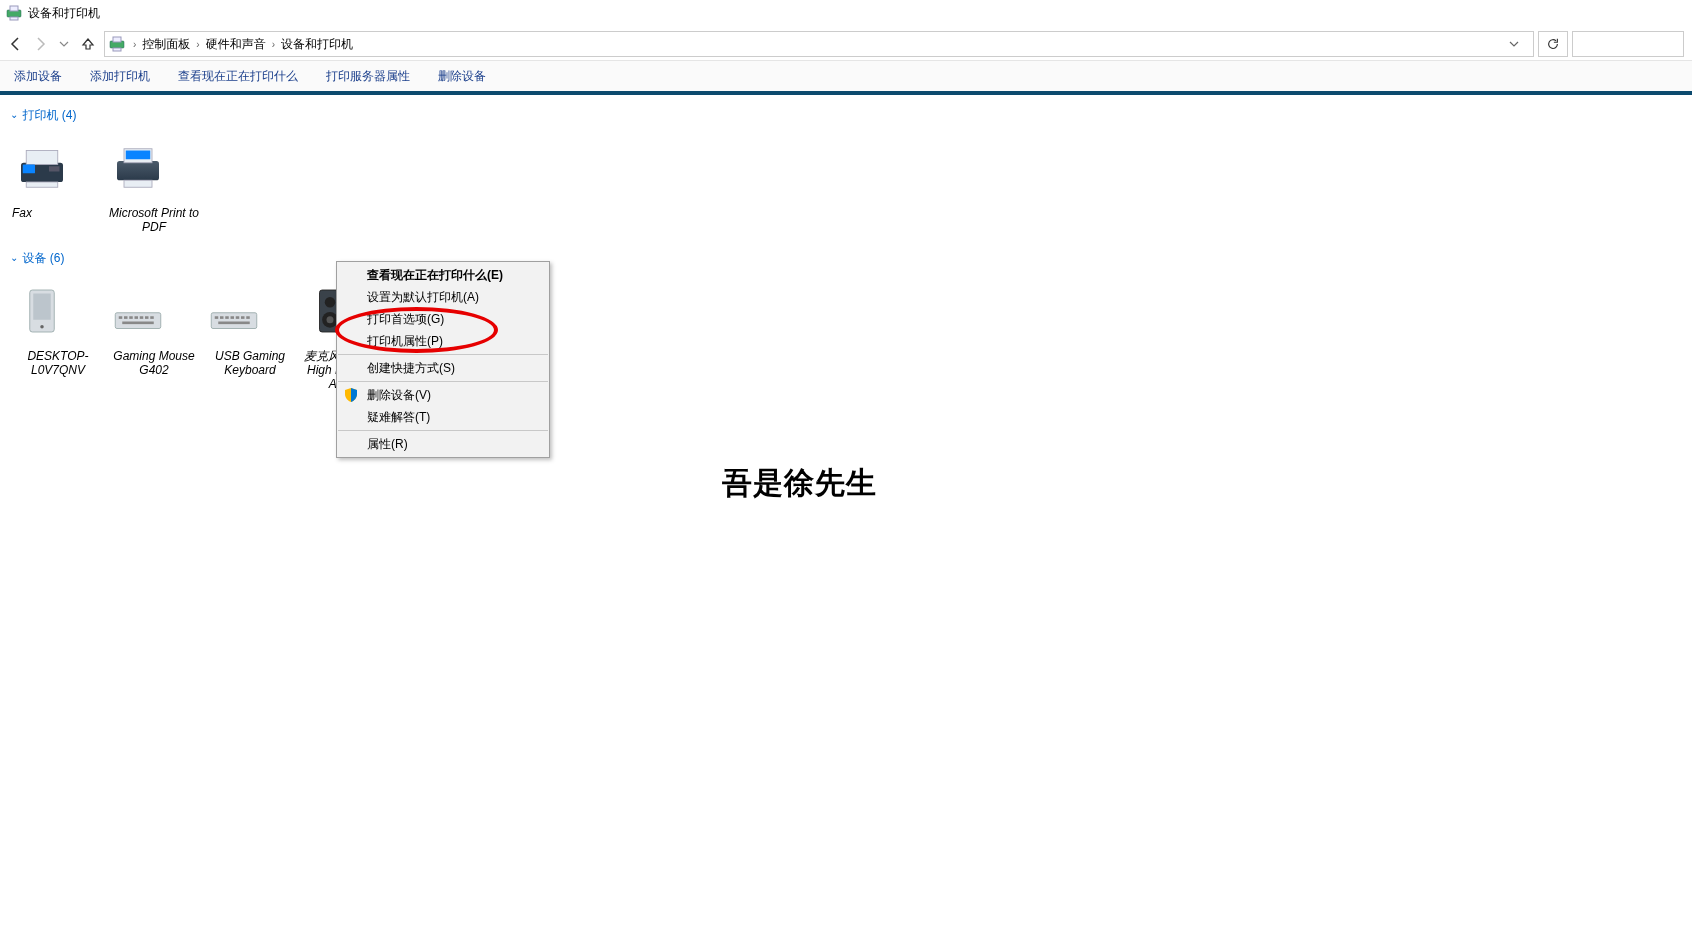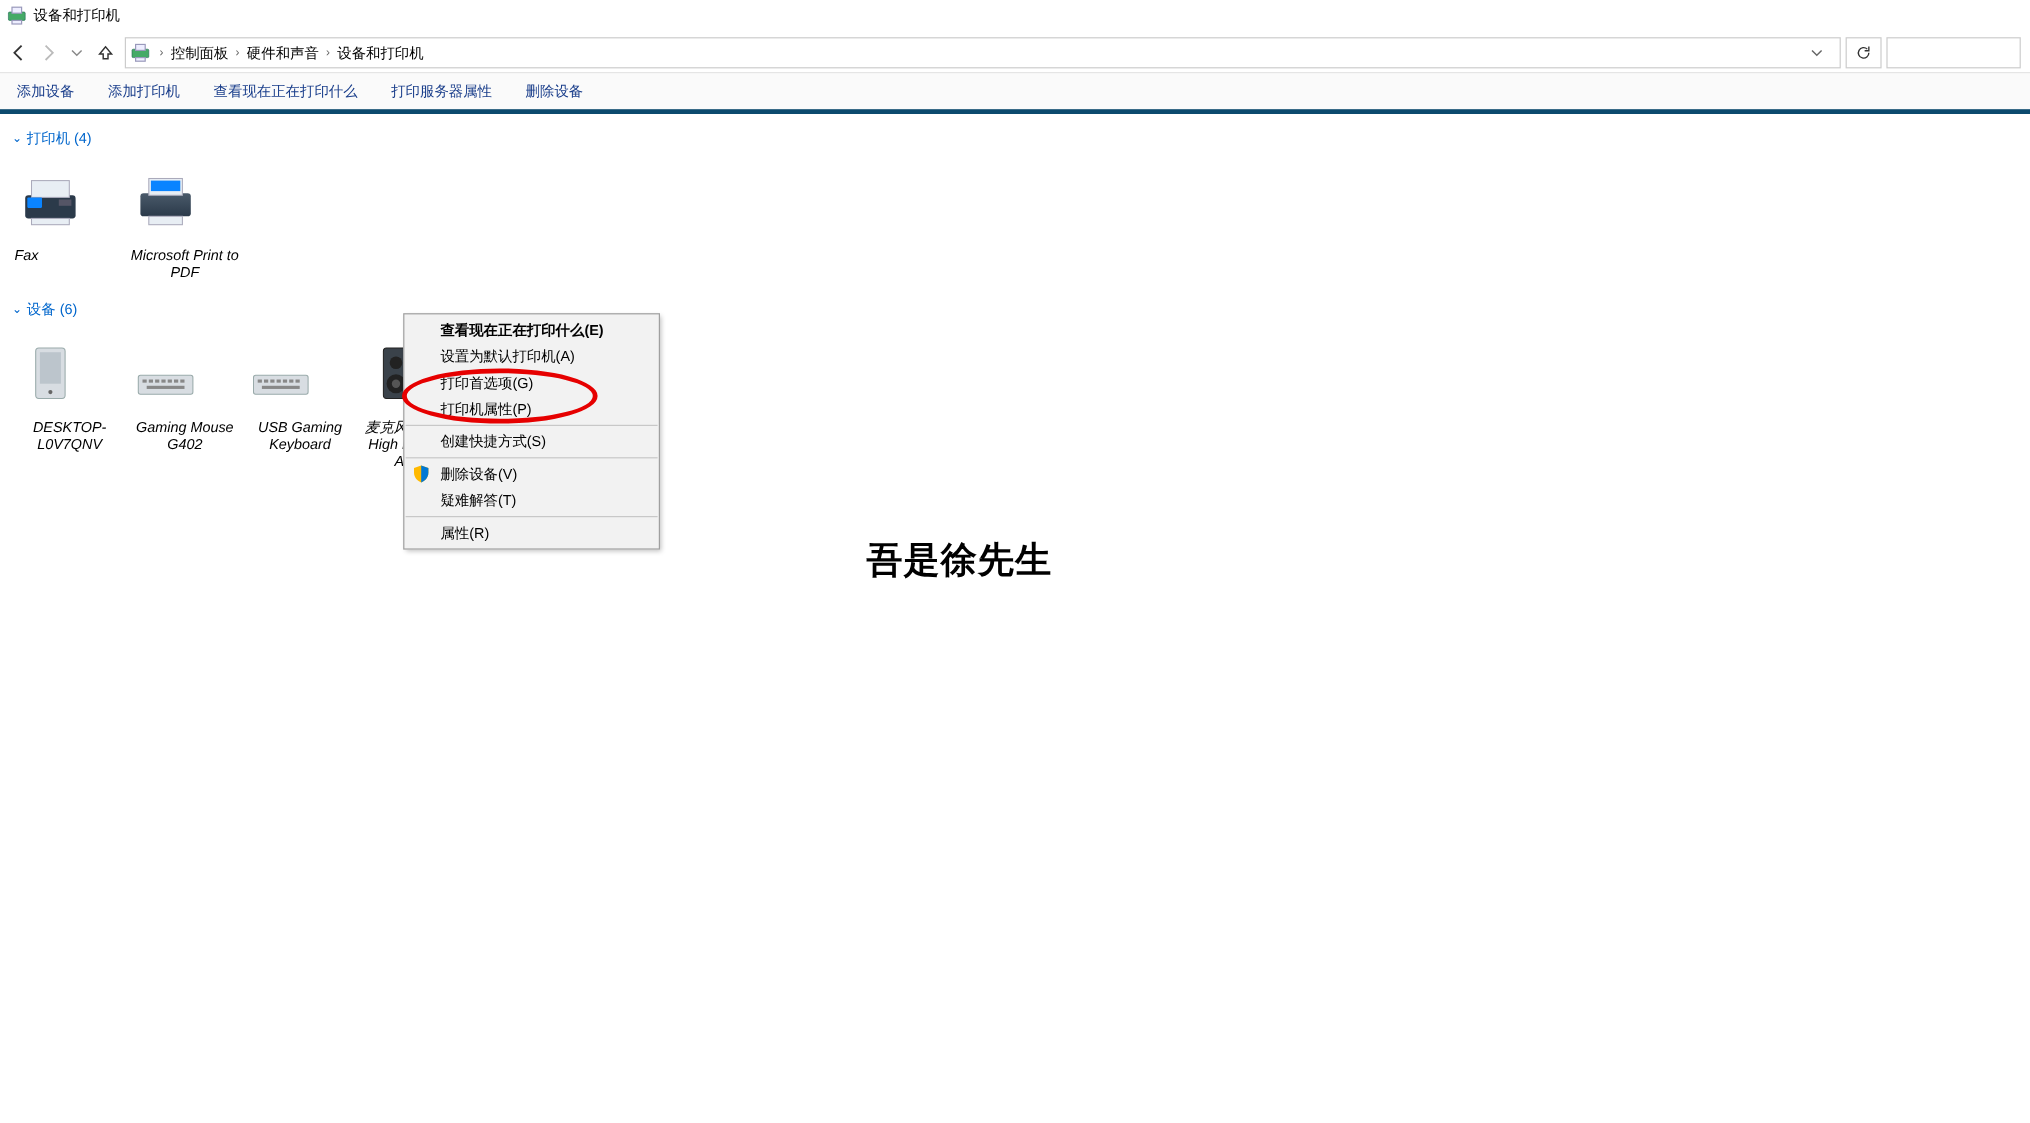--- a/index.html
+++ b/index.html
@@ -24,21 +24,21 @@
 .item{width:96px;margin:0 0 8px 0;display:flex;flex-direction:column;align-items:flex-start;text-align:center;font-style:italic;}
 .item.sel{background:#cce8ff;outline:1px solid #99d1ff;}
 .item .thumb{width:64px;height:64px;margin:8px 0 6px;display:flex;align-items:center;justify-content:center;}
 .item .lbl{line-height:14px;min-height:14px;word-break:break-word;padding:0 2px;}
 .ctxmenu{position:absolute;top:166px;left:336px;width:212px;background:#f2f2f2;border:1px solid #a0a0a0;box-shadow:2px 2px 4px rgba(0,0,0,0.25);padding:2px 0;z-index:50;}
 .ctxmenu .mi{height:22px;display:flex;align-items:center;padding:0 8px 0 30px;position:relative;}
 .ctxmenu .mi.bold{font-weight:700;}
 .ctxmenu .sep{height:1px;background:#c8c8c8;margin:2px 1px;}
 .ctxmenu .shield{position:absolute;left:6px;top:3px;width:16px;height:16px;}
 .redmark{position:absolute;left:335px;top:212px;width:155px;height:38px;border:4px solid #e60000;border-radius:50%/50%;z-index:60;pointer-events:none;}
-.watermark{position:absolute;left:722px;top:352px;font-size:30px;font-weight:900;letter-spacing:1px;}
+.watermark{position:absolute;left:722px;top:368px;font-size:30px;font-weight:900;letter-spacing:1px;}
 svg{display:block;}
 </style>
 </head>
 <body>
 
 <div class="titlebar">
   <span class="icon">
     <svg width="16" height="16" viewBox="0 0 16 16">
         <rect x="1" y="5" width="14" height="7" rx="1" fill="#4a6" stroke="#265" stroke-width="0.5"></rect>
         <rect x="4" y="1" width="8" height="5" fill="#eef" stroke="#99b"></rect>

